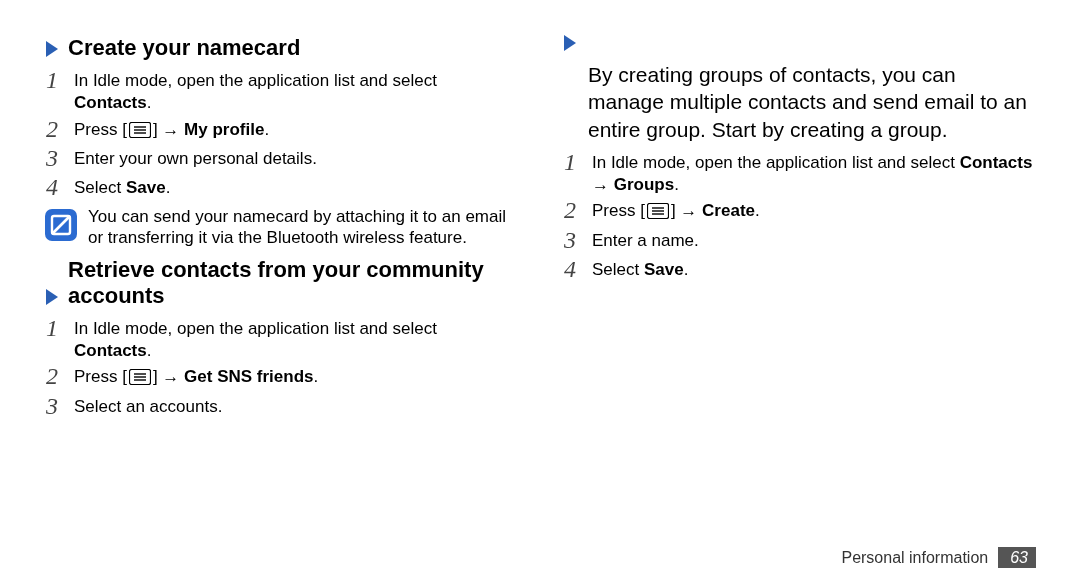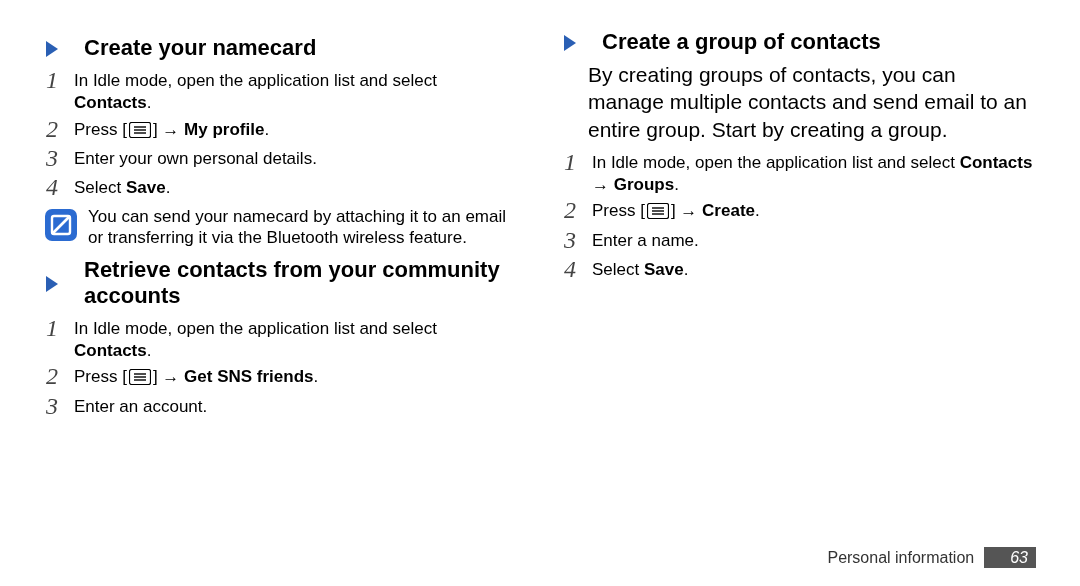--- a/index.html
+++ b/index.html
@@ -15,24 +15,23 @@
   .page {
     box-sizing: border-box;
     padding: 28px 44px 44px 44px;
     column-count: 2;
     column-gap: 44px;
     column-fill: auto;
     height: 540px;
   }
   .section-heading {
     display: flex;
-    align-items: center;
+    align-items: flex-end;
     margin: 6px 0 6px 0;
     break-after: avoid;
-    gap: 16px;
   }
   .chevron {
     flex: 0 0 auto;
     width: 18px;
     height: 22px;
     margin-right: 6px;
     margin-top: 5px;
   }
   .chevron svg { display: block; }
   .section-heading h2 {
@@ -105,21 +104,21 @@
     font-size: 16px;
   }
   .footer .section-label {
     color: #333;
     margin-right: 10px;
   }
   .footer .pnum {
     background: #555;
     color: #fff;
     font-style: italic;
-    padding: 2px 8px 1px 26px;
+    padding: 2px 8px 1px 12px;
     font-size: 16px;
   }
   .block { break-inside: avoid-column; }
 </style>
 </head>
 <body>
 
 <div class="page">
 
   <div class="section-heading">
@@ -197,33 +196,32 @@
               <rect x="0.5" y="0.5" width="21" height="15" rx="2" fill="none" stroke="#000" stroke-width="1.2"></rect>
               <line x1="5" y1="5" x2="17" y2="5" stroke="#000" stroke-width="1.4"></line>
               <line x1="5" y1="8" x2="17" y2="8" stroke="#000" stroke-width="1.4"></line>
               <line x1="5" y1="11" x2="17" y2="11" stroke="#000" stroke-width="1.4"></line>
             </svg></span><span>] → </span><b>Get SNS friends</b><span>.</span>
       </span>
     </li>
     <li>
       <span class="step-num">3</span>
       <span class="step-body">
-        <span>Enter an account.</span>
+        <span>Select an accounts.</span>
       </span>
     </li>
   </ol>
 
   <div class="block">
     <div class="section-heading">
       <span class="chevron">
         <svg width="16" height="20" viewBox="0 0 16 20">
             <polygon points="2,2 14,10 2,18" fill="#2a5fb4"></polygon>
           </svg>
       </span>
-      <h2>Create a group of contacts</h2>
     </div>
     <div class="intro">By creating groups of contacts, you can manage multiple contacts and send email to an entire group. Start by creating a group.</div>
   </div>
   <ol class="steps">
     <li>
       <span class="step-num">1</span>
       <span class="step-body">
         <span>In Idle mode, open the application list and select </span><b>Contacts → Groups</b><span>.</span>
       </span>
     </li>

